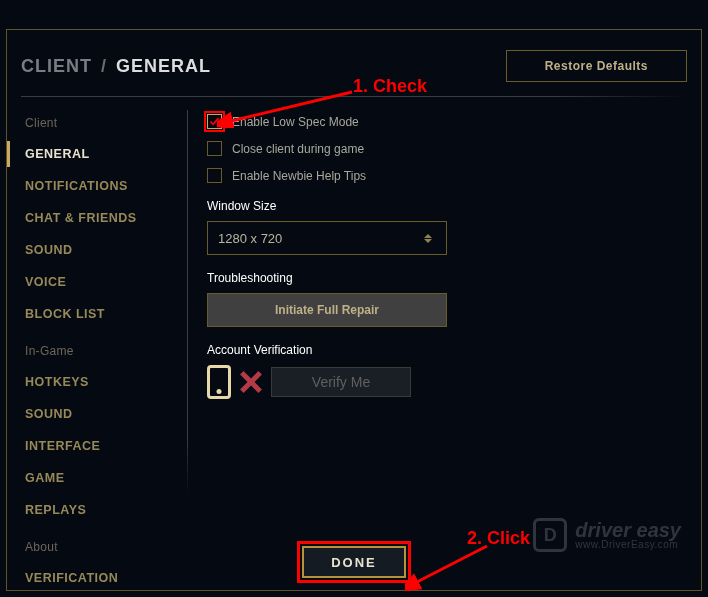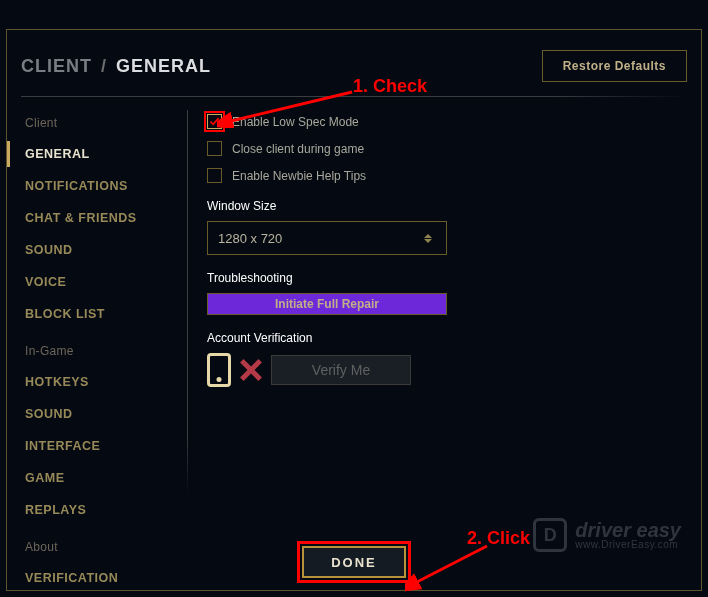--- a/index.html
+++ b/index.html
@@ -30,21 +30,21 @@
   .breadcrumb {
     font-size: 18px;
     color: #7a7e84;
     font-weight: 600;
     letter-spacing: 1px;
   }
   .breadcrumb .slash { color: #6c6c6c; margin: 0 3px; }
   .breadcrumb .strong { color: #dcdde1; }
   .restore-btn {
     height: 32px;
-    padding: 0 20px;
+    padding: 0 38px;
     background: transparent;
     border: 1px solid #6a5b2a;
     color: #bfb088;
     font-size: 12px;
     font-weight: 600;
     letter-spacing: 0.5px;
     cursor: pointer;
   }
   .divider-top {
     position: absolute;
@@ -143,23 +143,23 @@
     gap: 1px;
   }
   .spin .tri {
     width: 0; height: 0;
     border-left: 4px solid transparent;
     border-right: 4px solid transparent;
   }
   .spin .up { border-bottom: 4px solid #8e824f; }
   .spin .down { border-top: 4px solid #8e824f; }
   .wide-btn {
-    width: 240px; height: 22px;
+    width: 240px; height: 34px;
     border: 1px solid #6a5b2a;
-    background: #6d28d9;
+    background: #404040;
     color: #bfb088;
     font-size: 12px;
     font-weight: 600;
     cursor: pointer;
   }
   .verify-row {
     display: flex; align-items: center; gap: 8px;
     margin-top: 6px;
   }
   .phone-icon {

